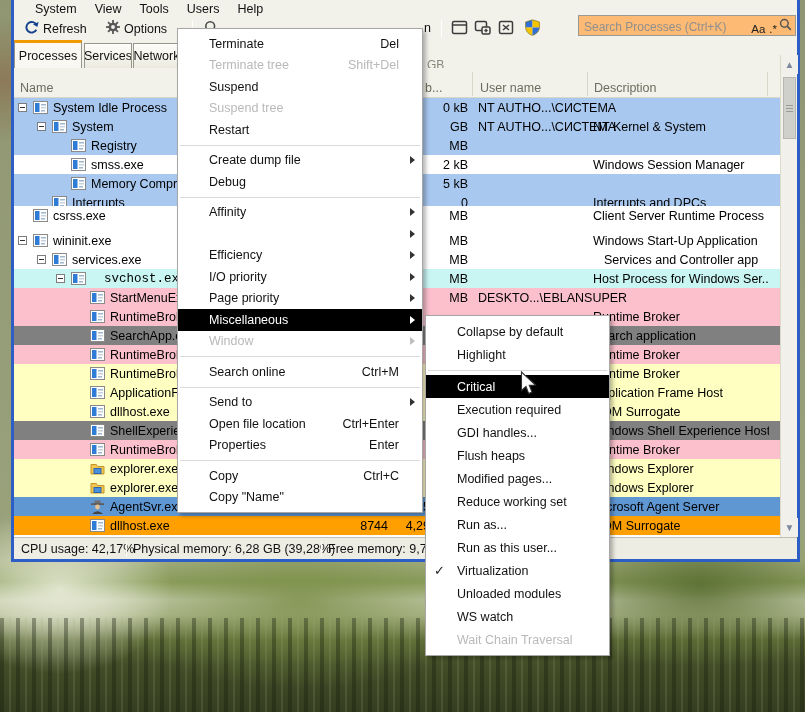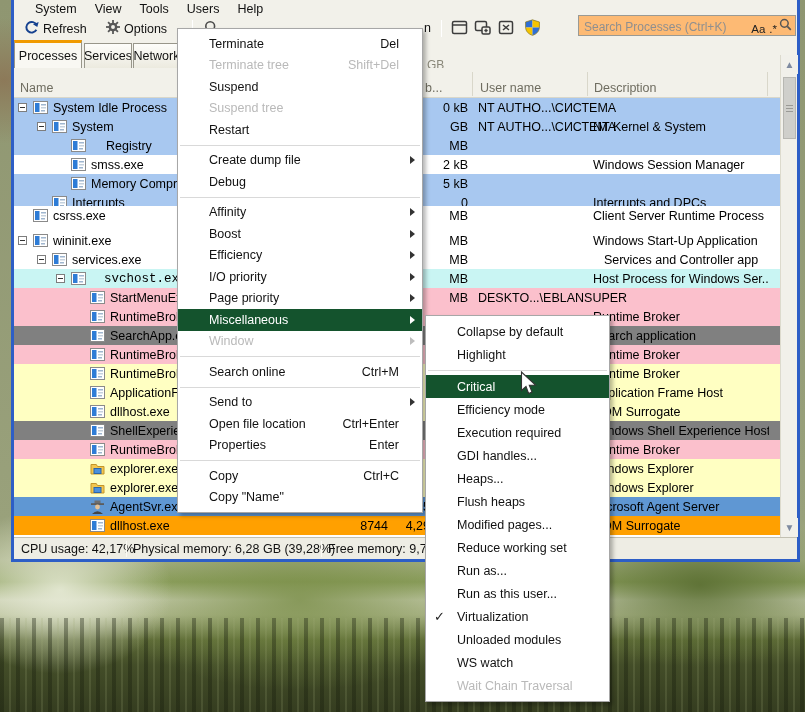--- a/index.html
+++ b/index.html
@@ -67,21 +67,21 @@
   .ssep{position:absolute;top:3px;width:1px;height:16px;background:#bdbbae;border-right:1px solid #fbfaf4;}
   
   .menu{position:absolute;background:#fff;border:1px solid #a7a7a7;z-index:40;
     box-shadow:3px 3px 4px rgba(0,0,0,.28);padding:4px 0;font-size:12.5px;color:#111;}
   .mitem{position:relative;display:flex;align-items:center;padding-left:31px;padding-right:10px;}
   .ctx .mitem{height:21.5px;}
   .sub .mitem{height:23px;}
   .mitem .lbl{flex:1;white-space:nowrap;}
   .mitem .sc{color:#111;margin-left:16px;margin-right:13px;}
   .mitem.disabled, .mitem.disabled .sc{color:#b9b9b9;}
-  .mitem.hl{background:#14532d;color:#fff;}
+  .mitem.hl{background:#000000;color:#fff;}
   .msep{height:9px;position:relative;}
   .msep::before{content:"";position:absolute;left:2px;right:2px;top:4px;height:1px;background:#d9d9d9;}
   .arrow{position:absolute;right:7px;top:50%;margin-top:-4px;width:0;height:0;
     border-left:5px solid #333;border-top:4px solid transparent;border-bottom:4px solid transparent;}
   .mitem.hl .arrow{border-left-color:#fff;}
   .mitem.disabled .arrow{border-left-color:#bdbdbd;}
   .check{position:absolute;left:8px;font-size:13px;color:#222;}
   .cursor{position:absolute;left:520px;top:371px;z-index:60;}
   .frag{position:absolute;font-size:12.5px;color:#111;}
 </style>
@@ -226,21 +226,21 @@
         <span class="cell" style="left: 579px; width: 176px; overflow: hidden;">NT Kernel &amp; System</span>
       </div>
       <div class="prow" style="top: 38px; background: rgb(168, 200, 240);">
         <span class="picon" style="left: 57px;"><svg width="15" height="13" viewBox="0 0 15 13">
             <rect x="0.5" y="0.5" width="14" height="12" fill="#fff" stroke="#8a8a8a"></rect>
             <rect x="2" y="2" width="4.5" height="9" fill="#2e7cd6"></rect>
             <rect x="8" y="3" width="5" height="1.5" fill="#9fb6cf"></rect>
             <rect x="8" y="6" width="5" height="1.5" fill="#c6d2de"></rect>
             <rect x="8" y="9" width="4" height="1.5" fill="#9fb6cf"></rect>
           </svg></span>
-        <span class="cell" style="left: 92px;">Registry</span>
+        <span class="cell" style="left: 77px;">Registry</span>
         <span class="cell" style="left: 394px; width: 60px; text-align: right;">MB</span>
       </div>
       <div class="prow" style="top: 57px; background: rgb(255, 255, 255);">
         <span class="picon" style="left: 57px;"><svg width="15" height="13" viewBox="0 0 15 13">
             <rect x="0.5" y="0.5" width="14" height="12" fill="#fff" stroke="#8a8a8a"></rect>
             <rect x="2" y="2" width="4.5" height="9" fill="#2e7cd6"></rect>
             <rect x="8" y="3" width="5" height="1.5" fill="#9fb6cf"></rect>
             <rect x="8" y="6" width="5" height="1.5" fill="#c6d2de"></rect>
             <rect x="8" y="9" width="4" height="1.5" fill="#9fb6cf"></rect>
           </svg></span>
@@ -505,21 +505,20 @@
     </div>
     <div class="mitem">
       <span class="lbl">Debug</span>
     </div>
     <div class="msep"></div>
     <div class="mitem">
       <span class="lbl">Affinity</span>
       <span class="arrow"></span>
     </div>
     <div class="mitem">
-      <span class="lbl">Boost</span>
       <span class="arrow"></span>
     </div>
     <div class="mitem">
       <span class="lbl">Efficiency</span>
       <span class="arrow"></span>
     </div>
     <div class="mitem">
       <span class="lbl">I/O priority</span>
       <span class="arrow"></span>
     </div>
@@ -567,30 +566,24 @@
       <span class="lbl">Collapse by default</span>
     </div>
     <div class="mitem">
       <span class="lbl">Highlight</span>
     </div>
     <div class="msep"></div>
     <div class="mitem hl">
       <span class="lbl">Critical</span>
     </div>
     <div class="mitem">
-      <span class="lbl">Efficiency mode</span>
-    </div>
-    <div class="mitem">
       <span class="lbl">Execution required</span>
     </div>
     <div class="mitem">
       <span class="lbl">GDI handles...</span>
-    </div>
-    <div class="mitem">
-      <span class="lbl">Heaps...</span>
     </div>
     <div class="mitem">
       <span class="lbl">Flush heaps</span>
     </div>
     <div class="mitem">
       <span class="lbl">Modified pages...</span>
     </div>
     <div class="mitem">
       <span class="lbl">Reduce working set</span>
     </div>

